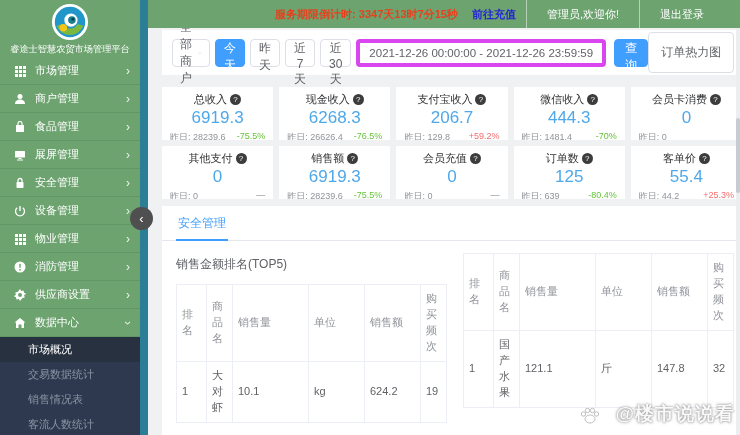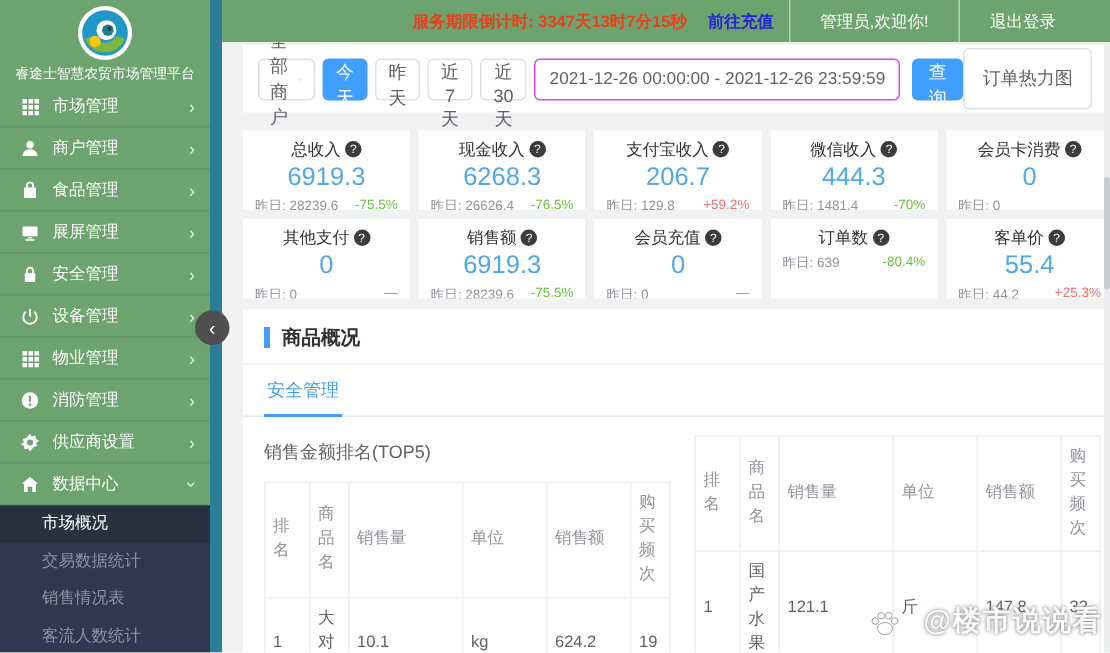--- a/index.html
+++ b/index.html
@@ -38,21 +38,21 @@
   .main { position:absolute; left:148px; top:28px; right:0; bottom:0; background:#f0f1f2; overflow:hidden; }
 
   .filter-bar { position:absolute; left:14px; top:2px; right:2px; height:45px; background:#fff;
                 display:flex; align-items:center; padding:0 10px; }
   .select { width:92px; height:28px; border:1px solid #dcdfe6; border-radius:4px; display:flex; align-items:center;
             padding:0 7px; color:#606266; font-size:12px; background:#fff; cursor:pointer; }
   .select svg { margin-left:auto; }
   .qbtn { height:28px; padding:0 8px; border:1px solid #dcdfe6; background:#fff; border-radius:4px;
           font-size:12px; color:#606266; margin-left:5px; cursor:pointer; font-family:inherit; }
   .qbtn.active { background:#409eff; border-color:#409eff; color:#fff; }
-  .daterange { height:28px; border:1px solid #d946ef; border-radius:4px; padding:0 9px; font-size:11.5px;
+  .daterange { height:28px; border:4px solid #d946ef; border-radius:4px; padding:0 9px; font-size:11.5px;
                color:#606266; display:flex; align-items:center; margin-left:5px; background:#fff; white-space:nowrap; cursor:text; }
   .search-btn { margin-left:8px; background:#409eff; border:1px solid #409eff; color:#fff; border-radius:4px;
                 height:28px; padding:0 10px; font-size:12px; cursor:pointer; font-family:inherit; }
   .heatmap-btn { margin-left:auto; border:1px solid #dcdfe6; background:#fff; color:#606266; border-radius:4px;
                  height:41px; padding:0 12px; font-size:12px; cursor:pointer; font-family:inherit; white-space:nowrap; }
 
   
   .stats-grid { position:absolute; left:14px; right:-2px; top:59px; display:grid;
                 grid-template-columns:repeat(5,1fr); grid-template-rows:53px 53px; gap:6px; }
   .stat-card { background:#fff; text-align:center; padding-top:5px; overflow:hidden; }
@@ -312,41 +312,38 @@
       <div class="card-label"><span>会员充值</span><span class="qmark">?</span></div>
       <div class="card-value">0</div>
       <div class="card-foot">
           <span>昨日: 0</span>
           <span class="trend-flat">—</span>
         </div>
     </div>
 
     <div class="stat-card">
       <div class="card-label"><span>订单数</span><span class="qmark">?</span></div>
+      <div class="card-value">125</div>
       <div class="card-foot">
           <span>昨日: 639</span>
           <span class="trend-down">-80.4%</span>
         </div>
     </div>
 
     <div class="stat-card">
       <div class="card-label"><span>客单价</span><span class="qmark">?</span></div>
       <div class="card-value">55.4</div>
       <div class="card-foot">
           <span>昨日: 44.2</span>
           <span class="trend-up">+25.3%</span>
         </div>
     </div>
   </div>
 
   <div class="goods-card">
-    <div class="goods-head">
-      <span class="blue-bar"></span>
-      <span class="goods-title">商品概况</span>
-    </div>
     <div class="tab-row">
       <span class="tab">安全管理</span>
     </div>
     <div class="tables-wrap">
 
       <div class="tbl-block">
         <div class="tbl-title">销售金额排名(TOP5)</div>
         <table>
           <colgroup>
               <col style="width:30px">

